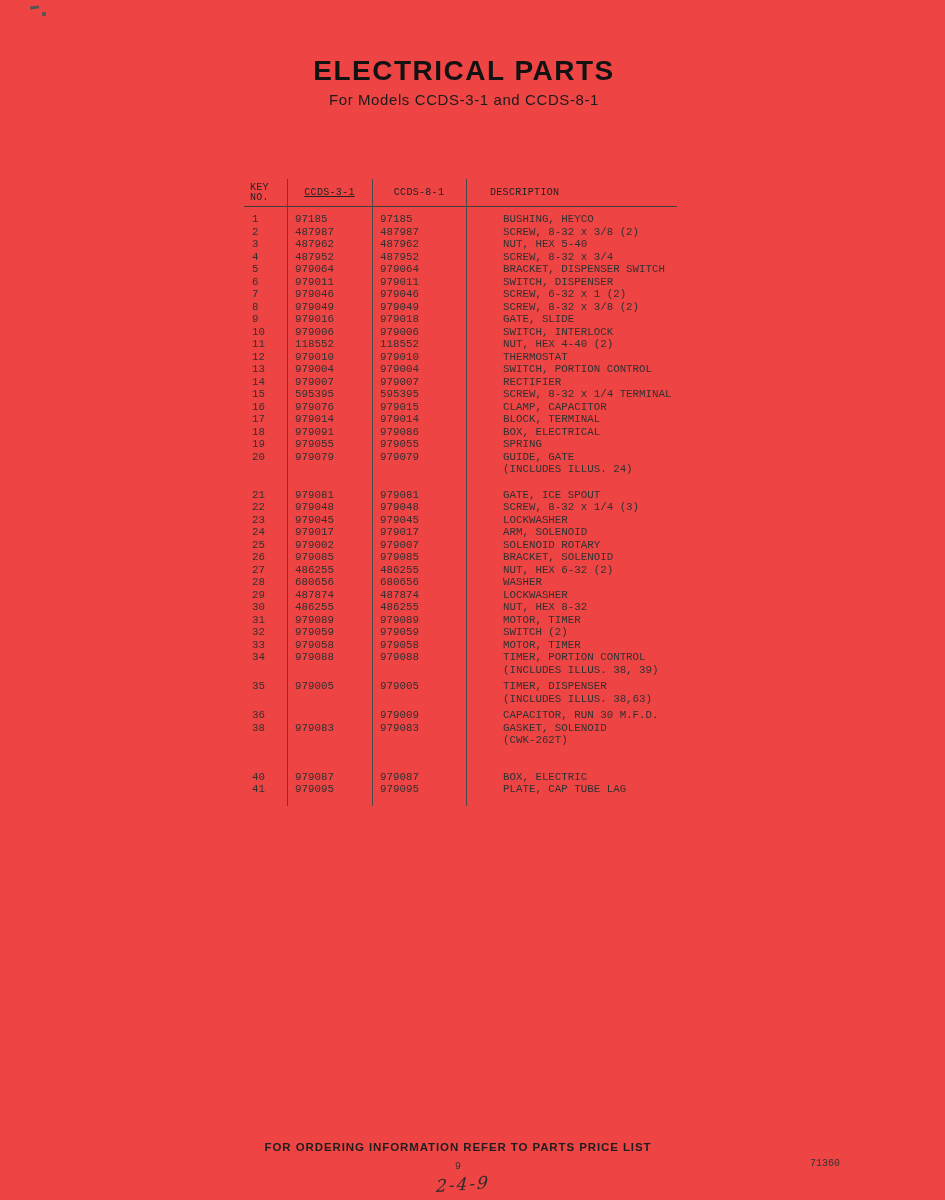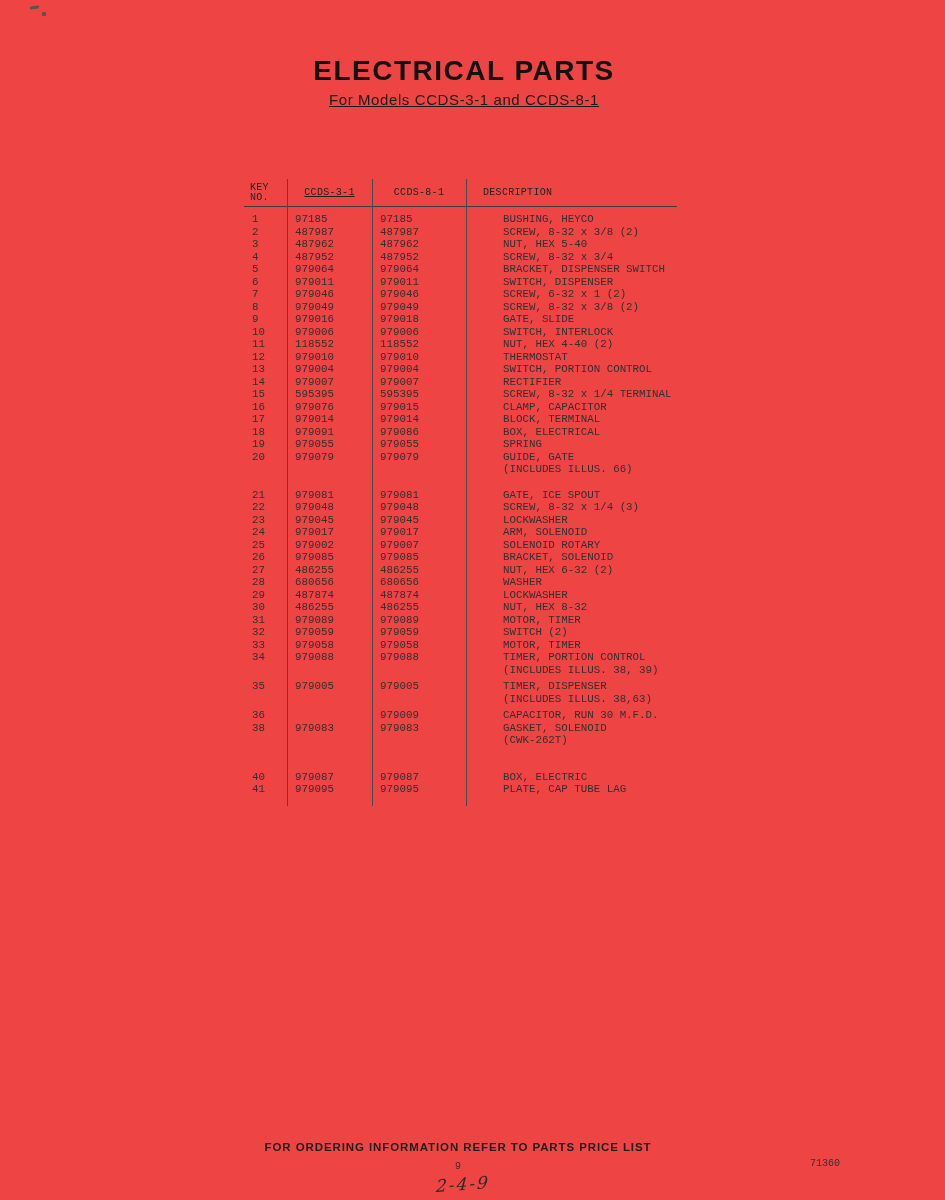--- a/index.html
+++ b/index.html
@@ -15,40 +15,40 @@
   .a2 { left:42px; top:12px; width:4px; height:4px; }
 
   .title {
     position:absolute; top:55px; left:0; width:928px; text-align:center;
     font-family:"Liberation Sans", sans-serif; font-weight:bold;
     font-size:28px; letter-spacing:1.5px; color:#121212;
   }
   .subtitle {
     position:absolute; top:91px; left:0; width:928px; text-align:center;
     font-family:"Liberation Sans", sans-serif; font-size:15px;
-    letter-spacing:0.6px; color:#1c1c1c;text-decoration:underline;
+    letter-spacing:0.6px; color:#1c1c1c;
   }
 
   .parts-table {
     position:absolute; left:240px; top:175px; width:441px;
     border:4px solid #ef4444; background:transparent;
     font-family:"Liberation Mono", monospace;
   }
   .col-line { position:absolute; top:0; bottom:0; width:1px; background:#4a4a4a; }
   .l1 { left:43px; } .l2 { left:128px; } .l3 { left:222px; }
 
   .thead {
     display:flex; height:28px; border-bottom:1px solid #3d3d3d;
     font-size:10px; color:#222; letter-spacing:0.3px;
   }
   .th.k { width:43px; padding:4px 0 0 6px; line-height:10px; }
   .th.k span { display:block; }
   .th.a { width:85px; text-align:center; align-self:center;text-decoration:underline; }
   .th.b { width:94px; text-align:center; align-self:center; }
-  .th.d { flex:1; padding-left:17px; align-self:center; }
+  .th.d { flex:1; padding-left:24px; align-self:center; }
 
   .tbody { padding:6px 0 10px; }
   .tr { display:flex; line-height:12.5px; font-size:10.8px; color:#313131; }
   .td { white-space:nowrap; overflow:visible; }
   .td.k { width:43px; padding-left:8px; }
   .td.a { width:85px; padding-left:8px; }
   .td.b { width:94px; padding-left:8px; }
   .td.d { flex:1; padding-left:37px; }
 
   .footer-note {
@@ -214,21 +214,21 @@
         <div class="tr">
           <div class="td k">20</div>
           <div class="td a">979079</div>
           <div class="td b">979079</div>
           <div class="td d">GUIDE, GATE</div>
         </div>
         <div class="tr">
           <div class="td k"></div>
           <div class="td a"></div>
           <div class="td b"></div>
-          <div class="td d">(INCLUDES ILLUS. 66)</div>
+          <div class="td d">(INCLUDES ILLUS. 24)</div>
         </div>
         <div class="tr" style="margin-top: 13px;">
           <div class="td k">21</div>
           <div class="td a">979081</div>
           <div class="td b">979081</div>
           <div class="td d">GATE, ICE SPOUT</div>
         </div>
         <div class="tr">
           <div class="td k">22</div>
           <div class="td a">979048</div>

